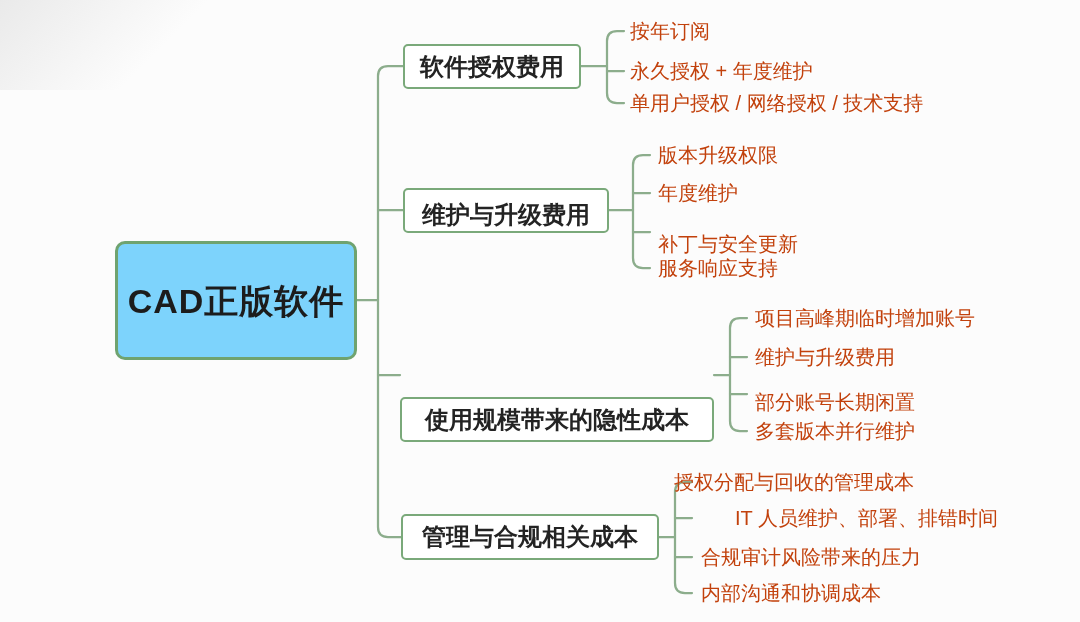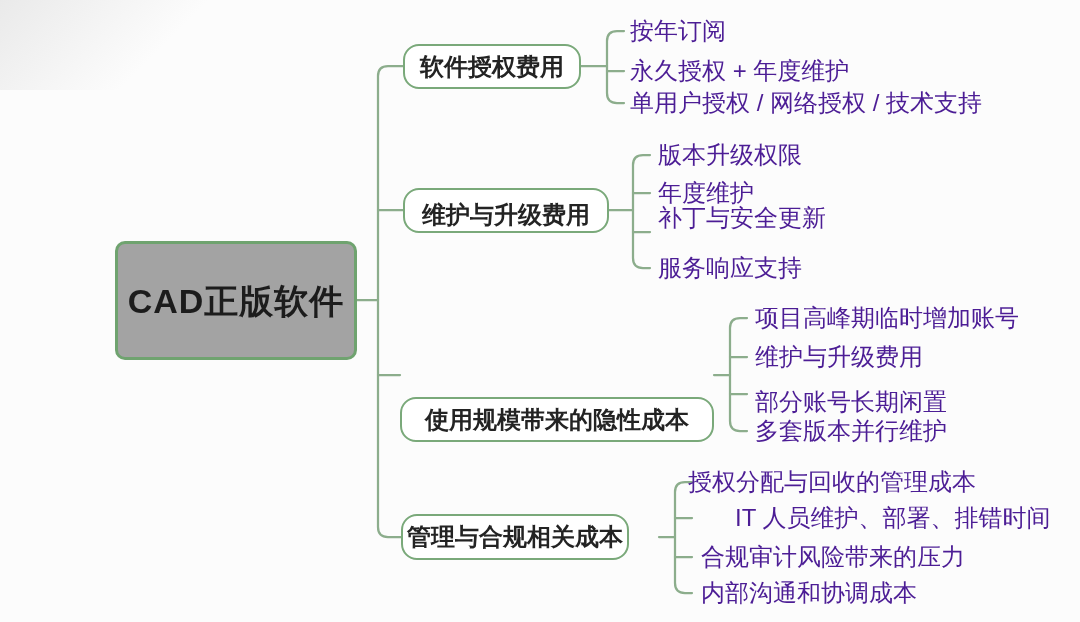--- a/index.html
+++ b/index.html
@@ -14,61 +14,61 @@
     position:absolute;left:0;top:0;width:260px;height:90px;
     background:linear-gradient(135deg, rgba(200,200,200,.35) 0%, rgba(200,200,200,0) 60%);
     pointer-events:none;
   }
   svg.connectors{position:absolute;left:0;top:0;width:1080px;height:622px;}
   svg.connectors path{fill:none;stroke:#8cad8c;stroke-width:2.25;stroke-linecap:round;}
 
   .root-node{
     position:absolute;left:115px;top:241px;width:242px;height:119px;
     box-sizing:border-box;
-    background:#a3a3a3;
+    background:#7dd3fc;
     border:3px solid #6fa36f;
     border-radius:10px;
     display:flex;flex-direction:column;align-items:center;justify-content:center;
     font-size:34px;font-weight:bold;color:#1c1c1c;line-height:44px;
     letter-spacing:1px;
   }
   .branch-node{
     position:absolute;box-sizing:border-box;height:45px;
     background:#ffffff;
     border:2px solid #7aa97a;
-    border-radius:16px;
+    border-radius:5px;
     display:flex;align-items:center;justify-content:center;
     font-size:24px;font-weight:bold;color:#232323;
     white-space:nowrap;
   }
   .branch-1{left:403px;top:44px;width:178px;}
   .branch-2{left:403px;top:188px;width:206px;align-items:flex-end;}
   .branch-3{left:400px;top:353px;width:314px;margin-top:44px;}
-  .branch-4{left:401px;top:514px;width:228px;height:46px;}
+  .branch-4{left:401px;top:514px;width:258px;height:46px;}
 
   .child-topic{
     position:absolute;height:28px;line-height:28px;
-    font-size:24px;color:#4c1d95;white-space:nowrap;
+    font-size:20px;color:#c2410c;white-space:nowrap;
   }
   
   .c-1-0{left:630px;top:17px;}
   .c-1-1{left:630px;top:57px;}
   .c-1-2{left:630px;top:89px;}
   
   .c-2-0{left:658px;top:141px;}
   .c-2-1{left:658px;top:179px;}
-  .c-2-2{left:658px;top:204px;}
+  .c-2-2{left:658px;top:230px;}
   .c-2-3{left:658px;top:254px;}
   
   .c-3-0{left:755px;top:304px;}
   .c-3-1{left:755px;top:343px;}
   .c-3-2{left:755px;top:380px;margin-top:8px;}
   .c-3-3{left:755px;top:417px;}
   
-  .c-4-0{left:688px;top:468px;text-align:right;}
+  .c-4-0{left:674px;top:468px;text-align:right;}
   .c-4-1{left:701px;top:504px;margin-left:34px;}
   .c-4-2{left:701px;top:543px;}
   .c-4-3{left:701px;top:579px;}
 </style>
 </head>
 <body>
 
 <div class="stage">
   <div class="corner-shade"></div>
 

